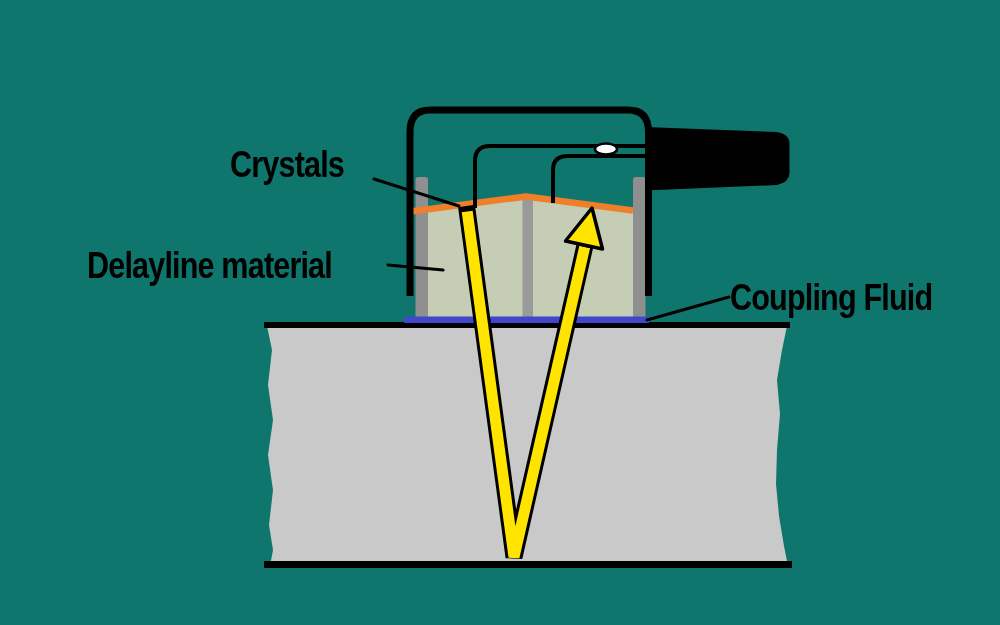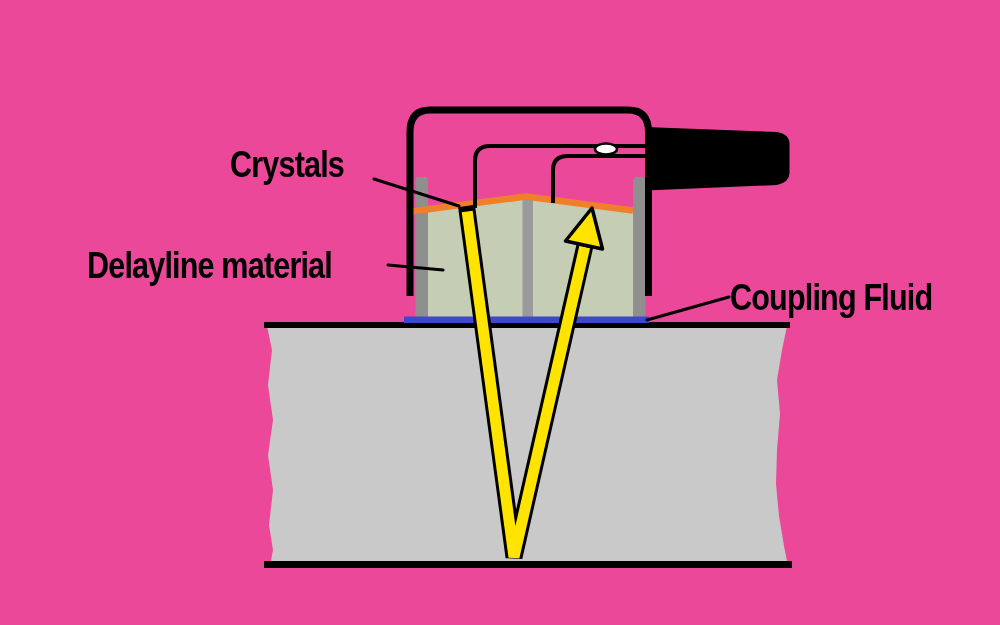--- a/index.html
+++ b/index.html
@@ -1,20 +1,20 @@
 <!DOCTYPE html>
 <html><head>
 <meta charset="utf-8">
 <style>
   html, body { margin: 0; padding: 0; background: #ffffff; }
   .stage {
     position: relative;
     width: 1000px;
     height: 625px;
-    background: #ec4899;
+    background: #0f766e;
     overflow: hidden;
     font-family: "Liberation Sans", sans-serif;
   }
   .stage svg { position: absolute; left: 0; top: 0; }
   .diagram-label {
     position: absolute;
     font-family: "Liberation Sans", sans-serif;
     font-weight: bold;
     font-size: 36px;
     line-height: 36px;

